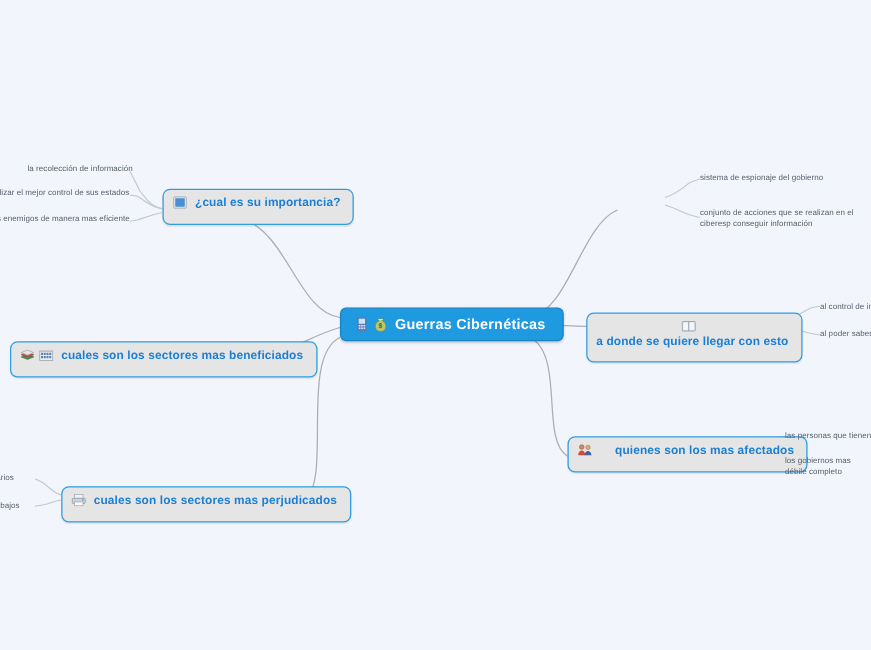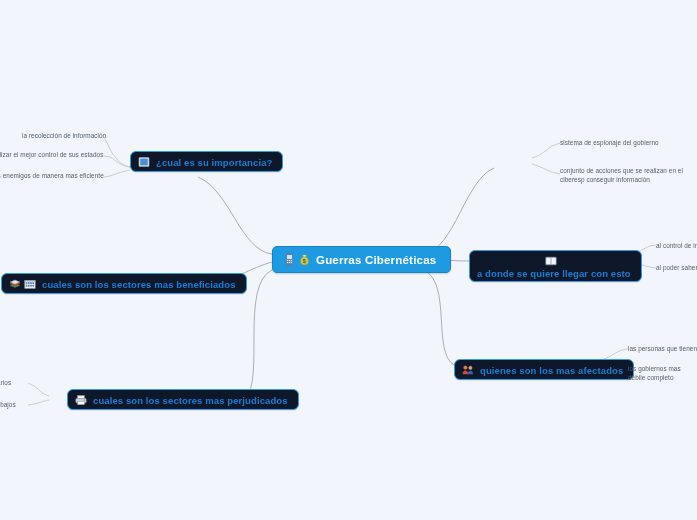--- a/index.html
+++ b/index.html
@@ -43,24 +43,24 @@
     box-shadow: 0 1px 2px rgba(0,0,0,0.18);
   }
   .node.central .label {
     color: #ffffff;
     font-size: 11.5px;
     font-weight: bold;
     letter-spacing: 0.2px;
   }
   
   .node.main {
-    background: #0f172a;
+    background: #e5e5e5;
     border: 1.6px solid #2e9ee0;
     border-radius: 6px;
-    padding: 4px 10px 2px 7px;
+    padding: 4px 10px 10px 7px;
     box-shadow: 0 1px 1px rgba(0,0,0,0.07);
   }
   .node.main .label {
     color: #1a7fd4;
     font-size: 9.5px;
     font-weight: bold;
     letter-spacing: 0.1px;
   }
   
   .node.leaf {
@@ -173,21 +173,21 @@
   <div class="node leaf" style="left:20px; top:130px; width:96px;">
     <span class="label">la recolección de información</span>
   </div>
   <div class="node leaf" style="left:-6px; top:149px; width:118px;">
     <span class="label">alizar el mejor control de sus estados</span>
   </div>
   <div class="node leaf" style="left:-8px; top:170px; width:120px;">
     <span class="label">us enemigos de manera mas eficiente</span>
   </div>
 
-  <div class="node main" style="left:1px; top:273px;align-items:center;">
+  <div class="node main" style="left:8px; top:273px;align-items:center;">
     <span class="icons">
       <span class="ic">
         <svg width="12" height="12" viewBox="0 0 12 12">
           <path d="M1 7.5 L6 5.5 L11 7.5 L6 9.5 Z" fill="#3f9a57" stroke="#2c6b3d" stroke-width="0.5"></path>
           <path d="M1 5.8 L6 3.8 L11 5.8 L6 7.8 Z" fill="#d94f3a" stroke="#9c3525" stroke-width="0.5"></path>
           <path d="M1 4.1 L6 2.1 L11 4.1 L6 6.1 Z" fill="#e3e7ec" stroke="#8e98a4" stroke-width="0.5"></path>
         </svg>
       </span>
       <span class="ic">
         <svg width="12" height="12" viewBox="0 0 12 12">
@@ -200,21 +200,21 @@
           <rect x="4" y="6.8" width="1.6" height="1.8" fill="#5d7fa8"></rect>
           <rect x="6.2" y="6.8" width="1.6" height="1.8" fill="#5d7fa8"></rect>
           <rect x="8.4" y="6.8" width="1.6" height="1.8" fill="#5d7fa8"></rect>
           <rect x="0.4" y="2.3" width="11.2" height="1" fill="#b9c2cd"></rect>
         </svg>
       </span>
     </span>
     <span class="label">cuales son los sectores mas beneficiados</span>
   </div>
 
-  <div class="node main" style="left:49px; top:389px;margin-left:18px;">
+  <div class="node main" style="left:49px; top:389px;">
     <span class="icons">
       <span class="ic">
         <svg width="12" height="12" viewBox="0 0 12 12">
           <rect x="2.6" y="1.6" width="6.8" height="3.2" fill="#f0f2f4" stroke="#97a0aa" stroke-width="0.5"></rect>
           <rect x="0.8" y="4.6" width="10.4" height="4.2" rx="0.8" fill="#cdd4db" stroke="#8d96a1" stroke-width="0.6"></rect>
           <rect x="2.6" y="7.6" width="6.8" height="3" fill="#fbfcfd" stroke="#97a0aa" stroke-width="0.5"></rect>
           <rect x="8.6" y="5.6" width="1.4" height="0.9" fill="#6f8aa8"></rect>
         </svg>
       </span>
     </span>
@@ -250,21 +250,21 @@
     <span class="label">a donde se quiere llegar con esto</span>
   </div>
 
   <div class="node leaf" style="left:654px; top:240px; width:60px;">
     <span class="label">al control de in</span>
   </div>
   <div class="node leaf" style="left:654px; top:262px; width:60px;">
     <span class="label">al poder saber</span>
   </div>
 
-  <div class="node main" style="left:454px; top:359px;">
+  <div class="node main" style="left:454px; top:349px;gap:12px;">
     <span class="icons">
       <span class="ic">
         <svg width="12" height="12" viewBox="0 0 12 12">
           <circle cx="3.4" cy="3.6" r="1.9" fill="#c98b5e" stroke="#8f5c36" stroke-width="0.4"></circle>
           <path d="M0.5 10.2 C0.7 7.6 2 6.4 3.4 6.4 C4.8 6.4 6.1 7.6 6.3 10.2 Z" fill="#d14a3c"></path>
           <circle cx="8.4" cy="3.9" r="1.8" fill="#e0a97c" stroke="#9c6f45" stroke-width="0.4"></circle>
           <path d="M5.6 10.2 C5.8 7.8 7.1 6.7 8.4 6.7 C9.7 6.7 11 7.8 11.2 10.2 Z" fill="#3d62a8"></path>
         </svg>
       </span>
     </span>

